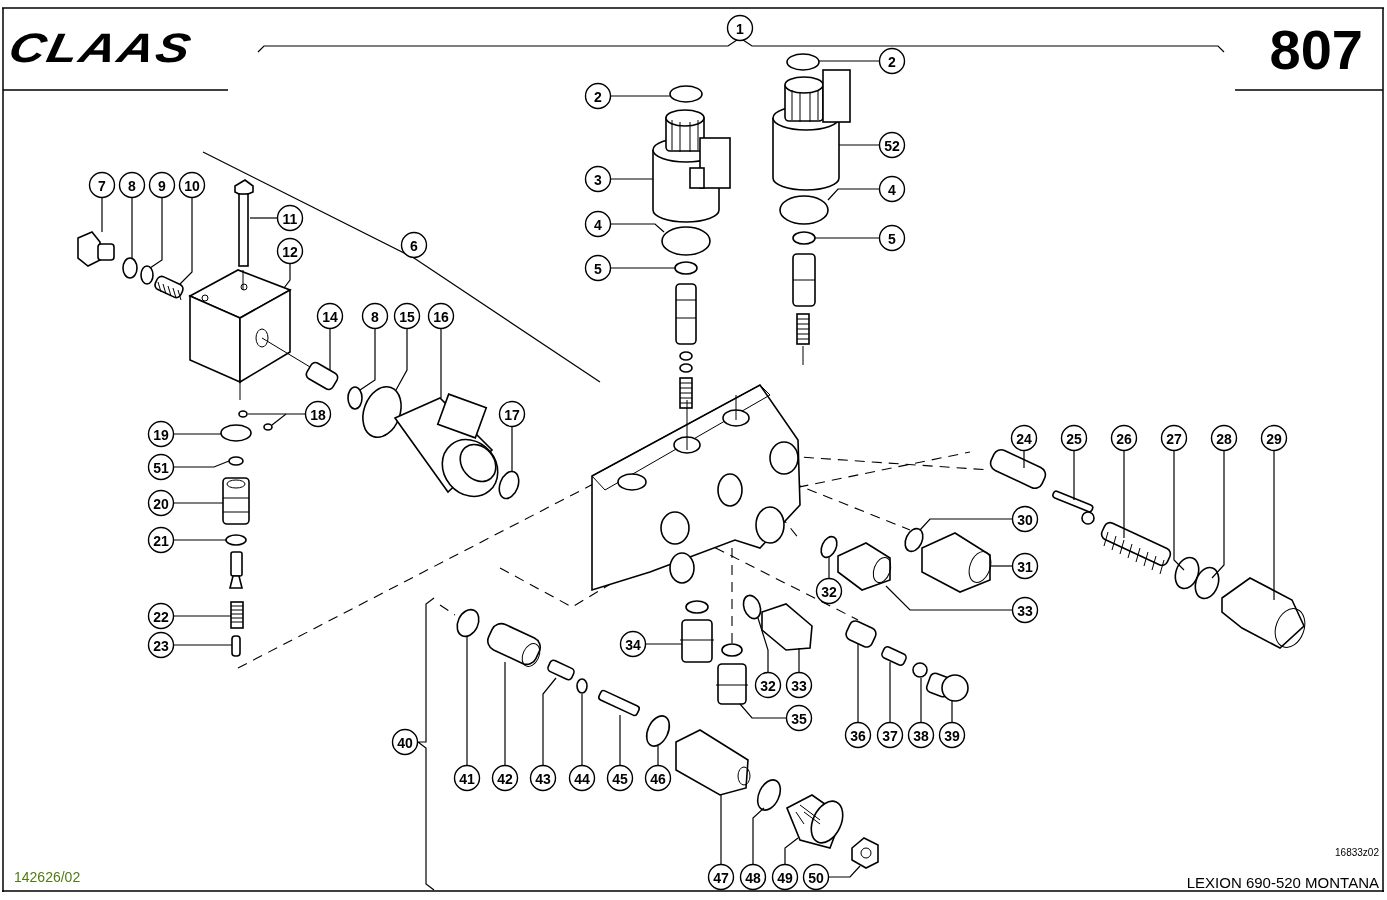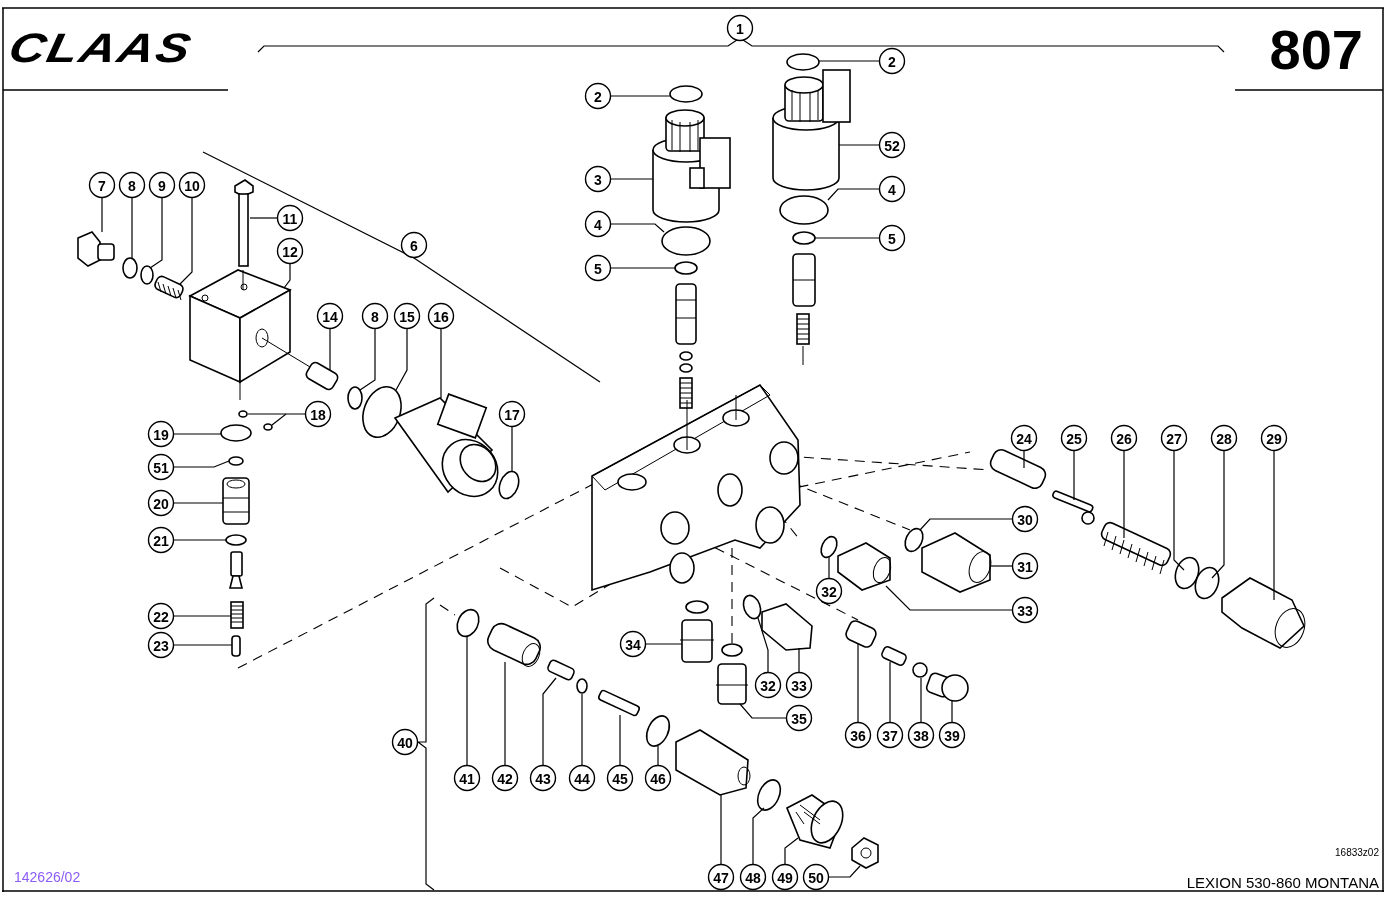--- a/index.html
+++ b/index.html
@@ -1,38 +1,38 @@
 <!DOCTYPE html>
 <html><head>
 <meta charset="utf-8">
 <style>
   html, body { margin:0; padding:0; background:#ffffff; }
   body { width:1387px; height:900px; position:relative; overflow:hidden; font-family:"Liberation Sans", sans-serif; }
   #sheet { position:absolute; left:0; top:0; width:1387px; height:900px; }
   .brand { position:absolute; left:14px; top:28px; font-family:"Liberation Sans", sans-serif; font-weight:900; font-style:italic; font-size:50px; letter-spacing:2px; color:#000; transform:skewX(-12deg) scaleY(0.82); transform-origin:left top; line-height:1; }
   .page-no { position:absolute; right:24px; top:22px; font-family:"Liberation Sans", sans-serif; font-weight:bold; font-size:56px; color:#000; line-height:1; }
-  .foot-left { position:absolute; left:14px; top:869px; font-size:14px; color:#8b5cf6; }
+  .foot-left { position:absolute; left:14px; top:869px; font-size:14px; color:#4d7c0f; }
   .foot-ref { position:absolute; right:8px; top:847px; font-size:10px; color:#000; }
   .foot-model { position:absolute; right:8px; top:874px; font-size:15px; color:#000; }
   svg text.cl { font-family:"Liberation Sans", sans-serif; font-weight:bold; font-size:14px; fill:#000; text-anchor:middle; dominant-baseline:central; }
   .ln { stroke:#000; stroke-width:1.2; fill:none; }
   .dash { stroke:#000; stroke-width:1.1; fill:none; stroke-dasharray:10 7; }
   .part { stroke:#000; stroke-width:1.6; fill:#fff; }
   .thin { stroke:#000; stroke-width:1; fill:none; }
 </style>
 </head>
 <body>
 
 <div id="sheet">
 
   <div class="brand">CLAAS</div>
   <div class="page-no">807</div>
   <div class="foot-left">142626/02</div>
   <div class="foot-ref">16833z02</div>
-  <div class="foot-model">LEXION 530-860 MONTANA</div>
+  <div class="foot-model">LEXION 690-520 MONTANA</div>
 
   <svg id="drawing" width="1387" height="900" viewBox="0 0 1387 900" style="position:absolute;left:0;top:0">
 
     <g>
       <line class="ln" x1="2" y1="8" x2="1384" y2="8" style="stroke-width:1.5"></line>
       <line class="ln" x1="3" y1="8" x2="3" y2="892" style="stroke-width:1.5"></line>
       <line class="ln" x1="1383" y1="8" x2="1383" y2="892" style="stroke-width:1.5"></line>
       <line class="ln" x1="2" y1="891" x2="1384" y2="891" style="stroke-width:1.5"></line>
       <line class="ln" x1="3" y1="90" x2="228" y2="90" style="stroke-width:1.5"></line>
       <line class="ln" x1="1235" y1="90" x2="1383" y2="90" style="stroke-width:1.5"></line>

